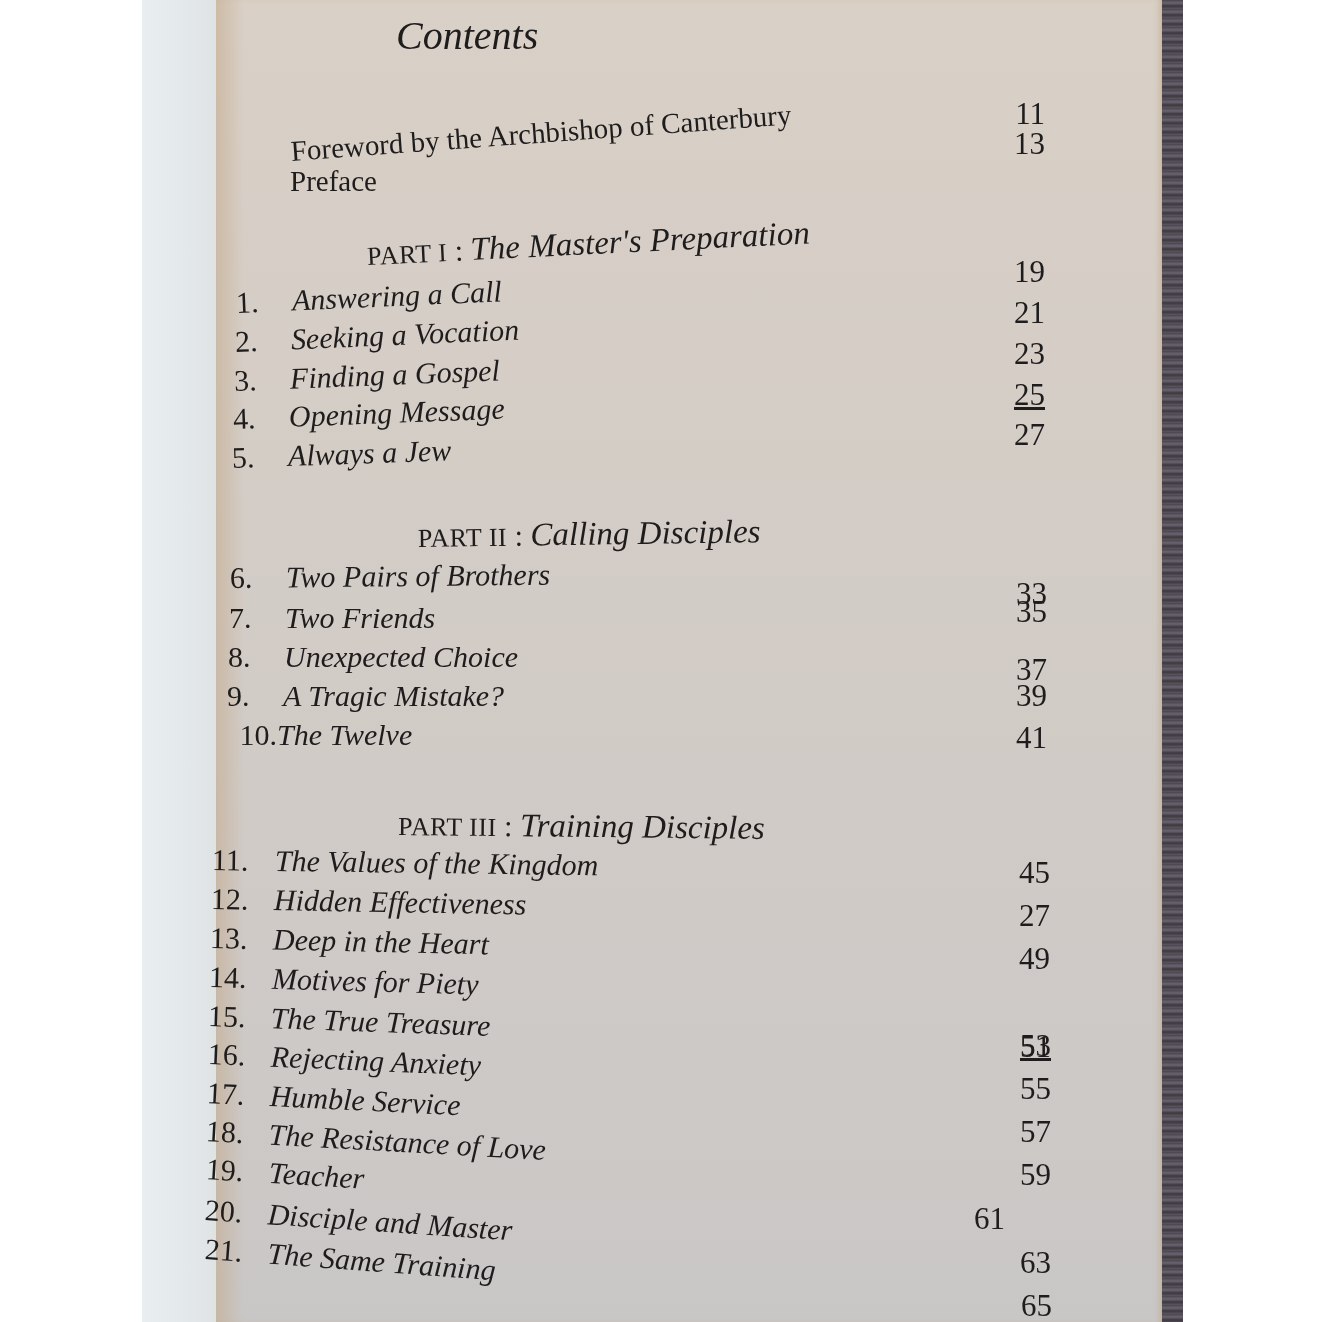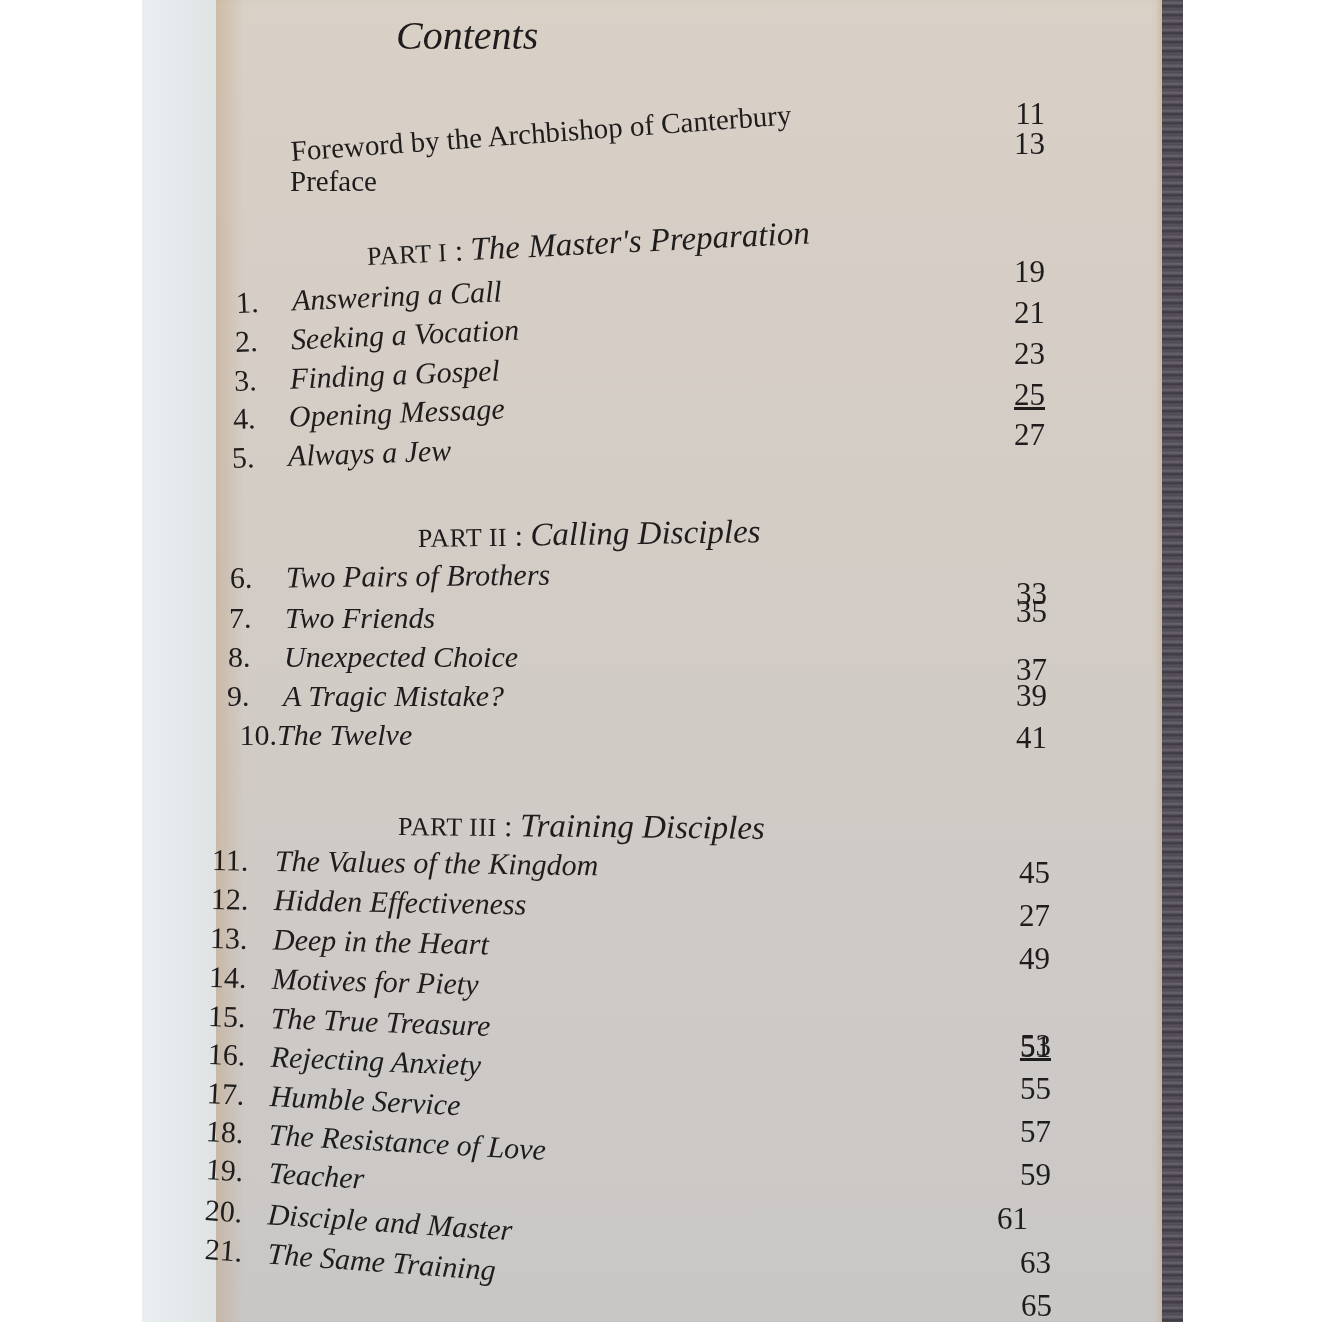--- a/index.html
+++ b/index.html
@@ -199,15 +199,15 @@
   <span class="num" style="width:63px;">21.</span><span class="ttl">The Same Training</span>
 </div>
 <div class="text pagenum" style="left:980px; top:855px;">45</div>
 <div class="text pagenum" style="left:980px; top:898px;">27</div>
 <div class="text pagenum" style="left:980px; top:941px;">49</div>
 <div class="text pagenum" style="left:981px; top:985px;margin-top:44px;">51</div>
 <div class="text pagenum" style="left:981px; top:1028px;text-decoration:underline;">53</div>
 <div class="text pagenum" style="left:981px; top:1071px;">55</div>
 <div class="text pagenum" style="left:981px; top:1114px;">57</div>
 <div class="text pagenum" style="left:981px; top:1157px;">59</div>
-<div class="text pagenum" style="left:958px; top:1201px;">61</div>
+<div class="text pagenum" style="left:935px; top:1201px;">61</div>
 <div class="text pagenum" style="left:981px; top:1245px;">63</div>
 <div class="text pagenum" style="left:982px; top:1288px;">65</div>
 
 </body></html>

